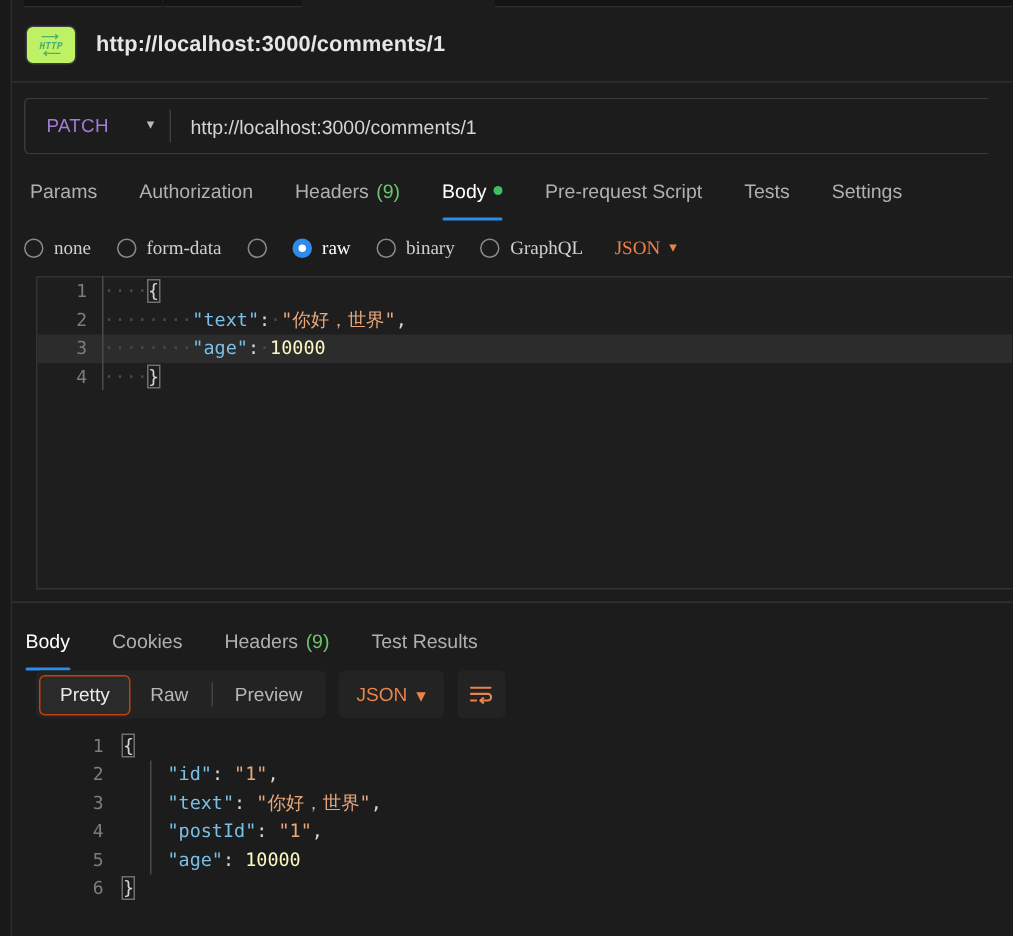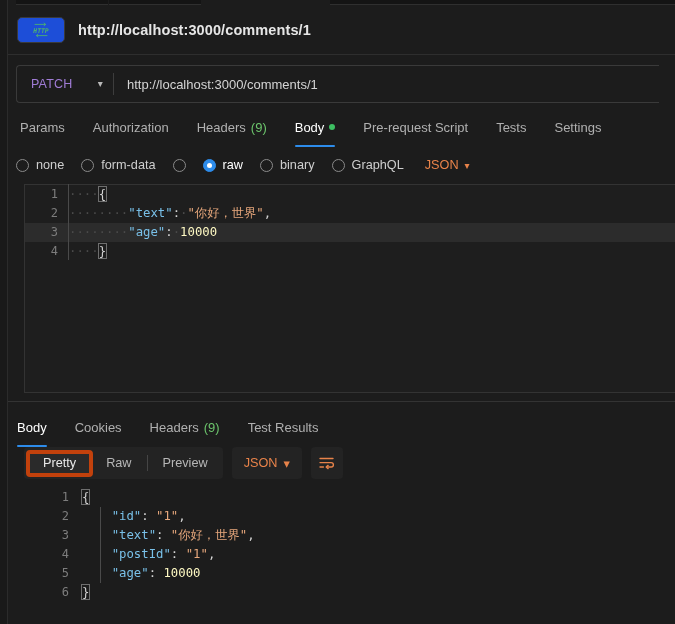--- a/index.html
+++ b/index.html
@@ -30,22 +30,22 @@
   .tabstrip .tseg.b { left: 101px; width: 92px; }
   .tabstrip .tseg.c { left: 322px; width: 345px; }
 
   
   .url-header {
     position: absolute; left: 8px; top: 5px; right: 0; height: 50px;
     background: #1c1c1c; border-bottom: 1px solid #2e2e2e;
     display: flex; align-items: center; padding-left: 9px;
   }
   .http-icon {
-    width: 48px; height: 26px; border-radius: 5px;
-    background: #1d4ed8; border: 1px solid #3a3a3a;
+    width: 34px; height: 26px; border-radius: 5px;
+    background: #bef264; border: 1px solid #3a3a3a;
     display: flex; align-items: center; justify-content: center;
     flex: none;
     font-style: italic;
   }
   .http-icon svg { display: block; }
   .url-title {
     margin-left: 13px; color: #e6e6e6; font-size: 14.5px; font-weight: bold;
     letter-spacing: 0.1px; white-space: nowrap;
   }
 
@@ -89,21 +89,21 @@
     background: #2d8ceb; border-radius: 1px;
   }
   .dot-green {
     width: 6px; height: 6px; border-radius: 50%; background: #3dbf62;
     display: inline-block;
   }
 
   
   .radio-row {
     position: absolute; left: 8px; top: 95px; right: 0; height: 28px;
-    display: flex; align-items: center;
+    display: flex; align-items: center; font-family: Liberation Serif, serif;
   }
   .radio {
     display: flex; align-items: center; gap: 7px; margin-right: 17px;
     color: #cfcfcf; font-size: 12.7px; white-space: nowrap;
   }
   .radio .ring {
     width: 13px; height: 13px; border-radius: 50%;
     border: 1.3px solid #8a8a8a; flex: none;
     display: flex; align-items: center; justify-content: center;
   }
@@ -170,21 +170,21 @@
   }
   .segbtns {
     display: flex; align-items: center; height: 32px;
     background: #232323; border-radius: 4px; padding: 0 2px;
   }
   .seg {
     height: 27px; padding: 0 13px; display: flex; align-items: center;
     color: #b7b7b7; font-size: 12.7px; border-radius: 4px;
   }
   .seg.active {
-    color: #eaeaea; background: #2a2a2a; border: 4px solid #c2410c;
+    color: #eaeaea; background: #2a2a2a; border: 1px solid #c2410c;
   }
   .segdiv { width: 1px; height: 16px; background: #454545; margin: 0 2px; }
   .pillbtn {
     height: 32px; padding: 0 12px; display: flex; align-items: center; gap: 6px;
     background: #232323; border-radius: 4px;
     color: #e8834a; font-size: 12.7px;
   }
   .iconbtn {
     width: 32px; height: 32px; display: flex; align-items: center;
     justify-content: center; background: #232323; border-radius: 4px;

